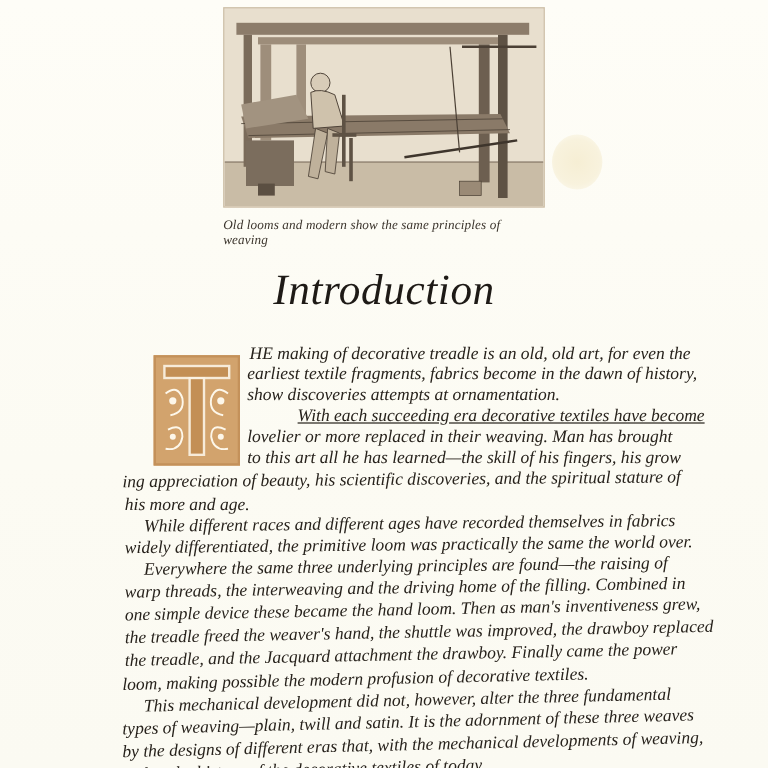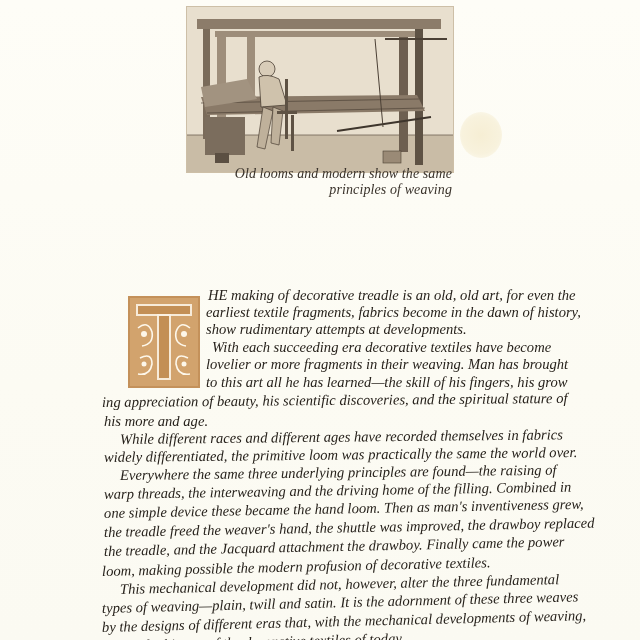--- a/index.html
+++ b/index.html
@@ -21,24 +21,24 @@
       border:1px solid #cdbfa7;
       overflow:hidden;
     }
     .figure svg { display:block; }
     .stain {
       position:absolute; left:460px; top:112px; width:42px; height:46px;
       border-radius:50%;
       background:radial-gradient(circle,#f6eed4 0%,#f8f2dd 60%,rgba(252,250,240,0) 100%);
     }
     .caption {
-      position:absolute; left:186px; top:166px; width:266px;
-      text-align:right;
+      position:absolute; left:186px; top:182px; width:266px;
+      text-align:left;
       font-family:"Liberation Serif", serif;
-      font-style:italic; font-size:14px; color:#3a332b;
+      font-style:italic; font-size:11px; color:#3a332b;
       letter-spacing:0.1px;
     }
     .title {
       position:absolute; left:0; top:220px; width:640px; text-align:center;
       font-family:"Liberation Serif", serif;
       font-style:italic; font-size:36px; color:#1e1a16;
       letter-spacing:0.5px;
     }
     .dropcap {
       position:absolute; left:128px; top:296px; width:72px; height:92px;
@@ -100,20 +100,21 @@
       <line x1="198" y1="32" x2="260" y2="32" stroke="#4b4035" stroke-width="2"></line>
 
       <rect x="196" y="144" width="18" height="12" fill="#9a8a76" stroke="#4b4035" stroke-width="0.6"></rect>
     </svg>
   </div>
 
   <div class="stain"></div>
 
   <div class="caption">Old looms and modern show the same principles of weaving</div>
 
+  <div class="title">Introduction</div>
 
   <div class="dropcap">
     <svg width="68" height="88" viewBox="0 0 68 88">
       <rect x="0" y="0" width="68" height="88" fill="#d2a36d"></rect>
 
       <rect x="6" y="6" width="56" height="12" fill="#fbf3e4" opacity="0.9"></rect>
       <rect x="27" y="16" width="14" height="66" fill="#fbf3e4" opacity="0.9"></rect>
       <rect x="8" y="8" width="52" height="8" fill="#c38f55"></rect>
       <rect x="29" y="18" width="10" height="62" fill="#c38f55"></rect>
 
@@ -128,23 +129,23 @@
         <circle cx="54" cy="36" r="3"></circle>
         <circle cx="14" cy="66" r="2.5"></circle>
         <circle cx="54" cy="66" r="2.5"></circle>
       </g>
     </svg>
   </div>
 
   <div class="text">
     <div class="line" style="left:208px; top:287px;">HE making of decorative treadle is an old, old art, for even the</div>
     <div class="line" style="left:206px; top:304px;">earliest textile fragments, fabrics become in the dawn of history,</div>
-    <div class="line" style="left:206px; top:321px;">show rudimentary attempts at developments.</div>
-    <div class="line" style="left:212px; top:339px;">With each succeeding era decorative textiles have become</div>
-    <div class="line" style="left:206px; top:356px;">lovelier or more fragments in their weaving. Man has brought</div>
+    <div class="line" style="left:206px; top:321px;">show discoveries attempts at ornamentation.</div>
+    <div class="line" style="left:248px; top:339px;text-decoration:underline;">With each succeeding era decorative textiles have become</div>
+    <div class="line" style="left:206px; top:356px;">lovelier or more replaced in their weaving. Man has brought</div>
     <div class="line" style="left:206px; top:374px;text-align:center;">to this art all he has learned—the skill of his fingers, his grow</div>
     <div class="line" style="left:102px; top:394px; transform:rotate(-0.5deg);">ing appreciation of beauty, his scientific discoveries, and the spiritual stature of</div>
     <div class="line" style="left:104px; top:413px;">his more and age.</div>
     <div class="line" style="left:120px; top:431px; transform:rotate(-0.6deg);">While different races and different ages have recorded themselves in fabrics</div>
     <div class="line" style="left:104px; top:449px; transform:rotate(-0.6deg);">widely differentiated, the primitive loom was practically the same the world over.</div>
     <div class="line" style="left:120px; top:467px; transform:rotate(-0.7deg);">Everywhere the same three underlying principles are found—the raising of</div>
     <div class="line" style="left:104px; top:486px; transform:rotate(-0.9deg);">warp threads, the interweaving and the driving home of the filling.  Combined in</div>
     <div class="line" style="left:104px; top:505px; transform:rotate(-1.1deg);">one simple device these became the hand loom.  Then as man's inventiveness grew,</div>
     <div class="line" style="left:104px; top:524px; transform:rotate(-1.1deg);">the treadle freed the weaver's hand, the shuttle was improved, the drawboy replaced</div>
     <div class="line" style="left:104px; top:543px; transform:rotate(-1.2deg);">the treadle, and the Jacquard attachment the drawboy.  Finally came the power</div>

